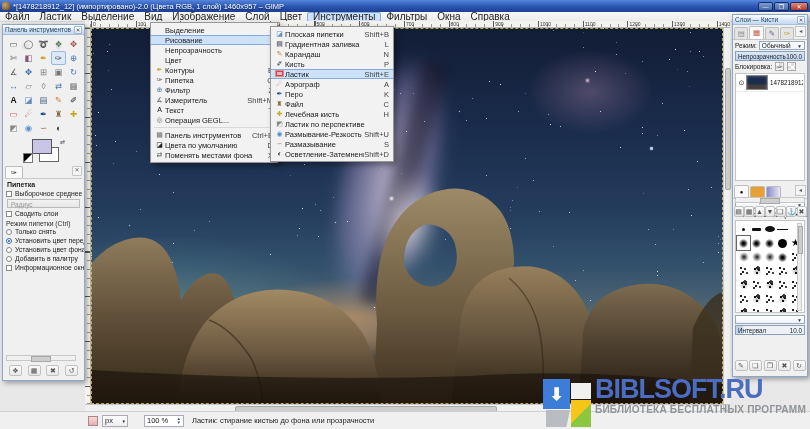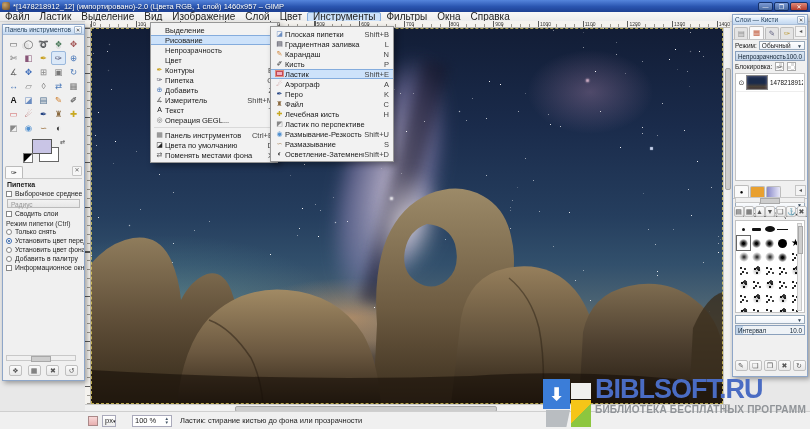--- a/index.html
+++ b/index.html
@@ -112,21 +112,21 @@
   .bd-hard{width:9px;height:9px;border-radius:50%;background:#000;}
   .bd-star{font-size:10px;line-height:10px;color:#000;}
   .bd-fuzzy{width:10px;height:10px;border-radius:50%;background:radial-gradient(circle,rgba(0,0,0,.8) 8%,rgba(0,0,0,.35) 40%,transparent 70%);filter:blur(.4px);}
   .bd-tex{width:10px;height:10px;background:radial-gradient(circle 1px at 2px 2px,#222 90%,transparent),radial-gradient(circle 1px at 6px 3px,#333 90%,transparent),radial-gradient(circle 1px at 4px 6px,#222 90%,transparent),radial-gradient(circle 1px at 8px 7px,#444 90%,transparent),radial-gradient(circle 1px at 2px 8px,#333 90%,transparent);}
   .bd-splat{width:10px;height:10px;border-radius:50%;background:radial-gradient(circle 1px at 3px 3px,#111 90%,transparent),radial-gradient(circle 1px at 7px 4px,#222 90%,transparent),radial-gradient(circle 1px at 5px 7px,#111 90%,transparent),radial-gradient(circle 2px at 6px 2px,#333 90%,transparent),radial-gradient(circle,rgba(0,0,0,.25),transparent 70%);}
   .bgrid-vscroll{position:absolute;right:2px;width:5px;background:#ececec;border:1px solid #c8c8c8;box-sizing:border-box;}
   .bgrid-vscroll .vt{position:absolute;left:0;top:2px;width:3px;height:26px;background:#cdcdcd;border:1px solid #a8a8a8;}
   
   #statusbar{position:absolute;left:0;top:411px;width:810px;height:18px;background:#f0f0f0;border-top:1px solid #cfcfcf;display:flex;align-items:center;font-size:7.5px;color:#222;box-sizing:border-box;}
   #qmask{width:8px;height:8px;border:1px solid #a88;background:linear-gradient(#f8d8d8,#e8b0b0);margin:0 4px 0 88px;flex:none;}
-  .unitbox{width:14px;height:12px;border:1px solid #aab;background:linear-gradient(#fff,#eee);display:flex;align-items:center;padding:0 2px;box-sizing:border-box;margin-right:16px;}
+  .unitbox{width:26px;height:12px;border:1px solid #aab;background:linear-gradient(#fff,#eee);display:flex;align-items:center;padding:0 2px;box-sizing:border-box;margin-right:16px;}
   .unitbox .carrow{margin-left:auto;font-size:5px;}
   .zoombox{width:40px;height:12px;border:1px solid #aab;background:#fff;display:flex;align-items:center;padding:0 2px;box-sizing:border-box;margin-right:8px;}
   .zoombox .spin{margin-left:auto;font-size:4.5px;line-height:4px;color:#456;}
   
   #watermark{position:absolute;left:543px;top:376px;width:267px;height:53px;z-index:60;display:flex;align-items:flex-start;}
   #wm-logo{width:49px;height:49px;position:relative;flex:none;margin-top:3px;}
   .wm-sq{position:absolute;width:24px;height:24px;}
   #wm-sq-tl{left:0;top:0;background:#3b7dd8;display:flex;align-items:center;justify-content:center;color:#fff;font-size:17px;font-weight:bold;width:27px;height:30px;}
   #wm-sq-tr{left:28px;top:4px;background:#f0f0ee;width:20px;height:16px;}
   #wm-sq-bl{left:3px;top:31px;background:#b9bdc1;width:24px;height:17px;clip-path:polygon(0 0,100% 0,85% 100%,0 100%);}
@@ -361,21 +361,21 @@
         <div class="mlabel">Контуры</div>
         <div class="mshort">B</div>
       </div>
       <div class="prow">
         <div class="micon" style="color: rgb(68, 68, 85);">✑</div>
         <div class="mlabel">Пипетка</div>
         <div class="mshort">O</div>
       </div>
       <div class="prow">
         <div class="micon" style="color: rgb(74, 120, 184);">⊕</div>
-        <div class="mlabel">Добавить</div>
+        <div class="mlabel">Фильтр</div>
         <div class="mshort">Z</div>
       </div>
       <div class="prow">
         <div class="micon" style="color: rgb(102, 102, 102);">∡</div>
         <div class="mlabel">Измеритель</div>
         <div class="mshort">Shift+M</div>
       </div>
       <div class="prow">
         <div class="micon" style="color: rgb(17, 17, 17);">A</div>
         <div class="mlabel">Текст</div>

